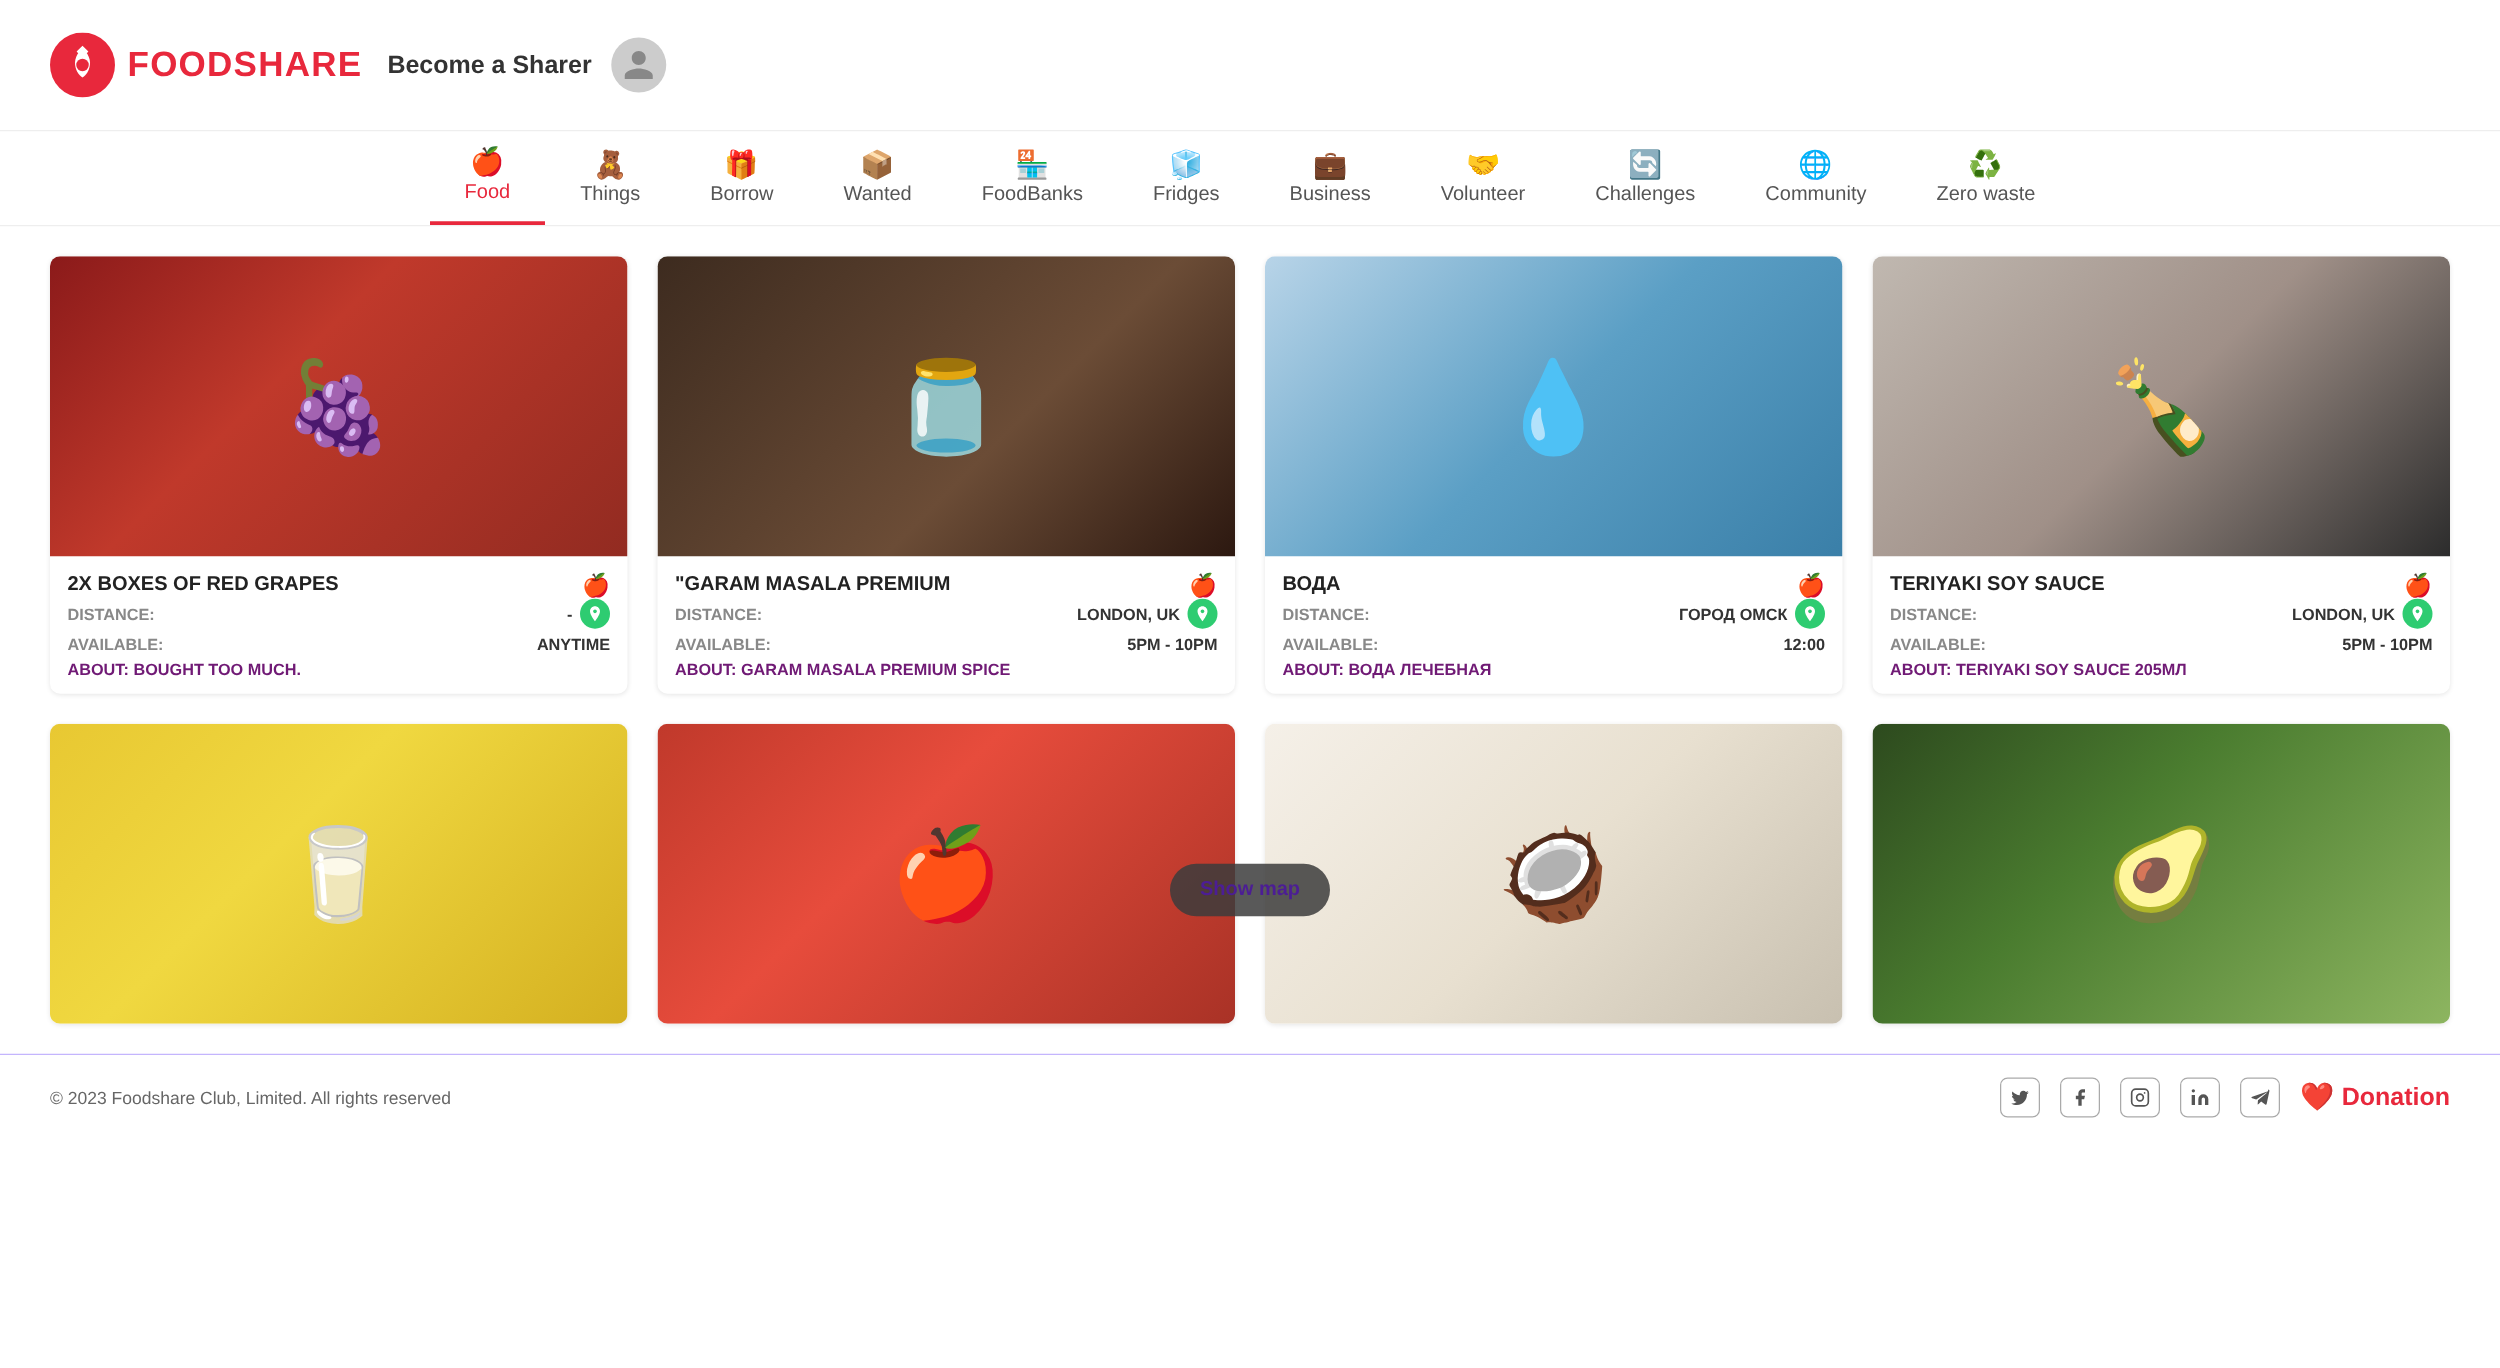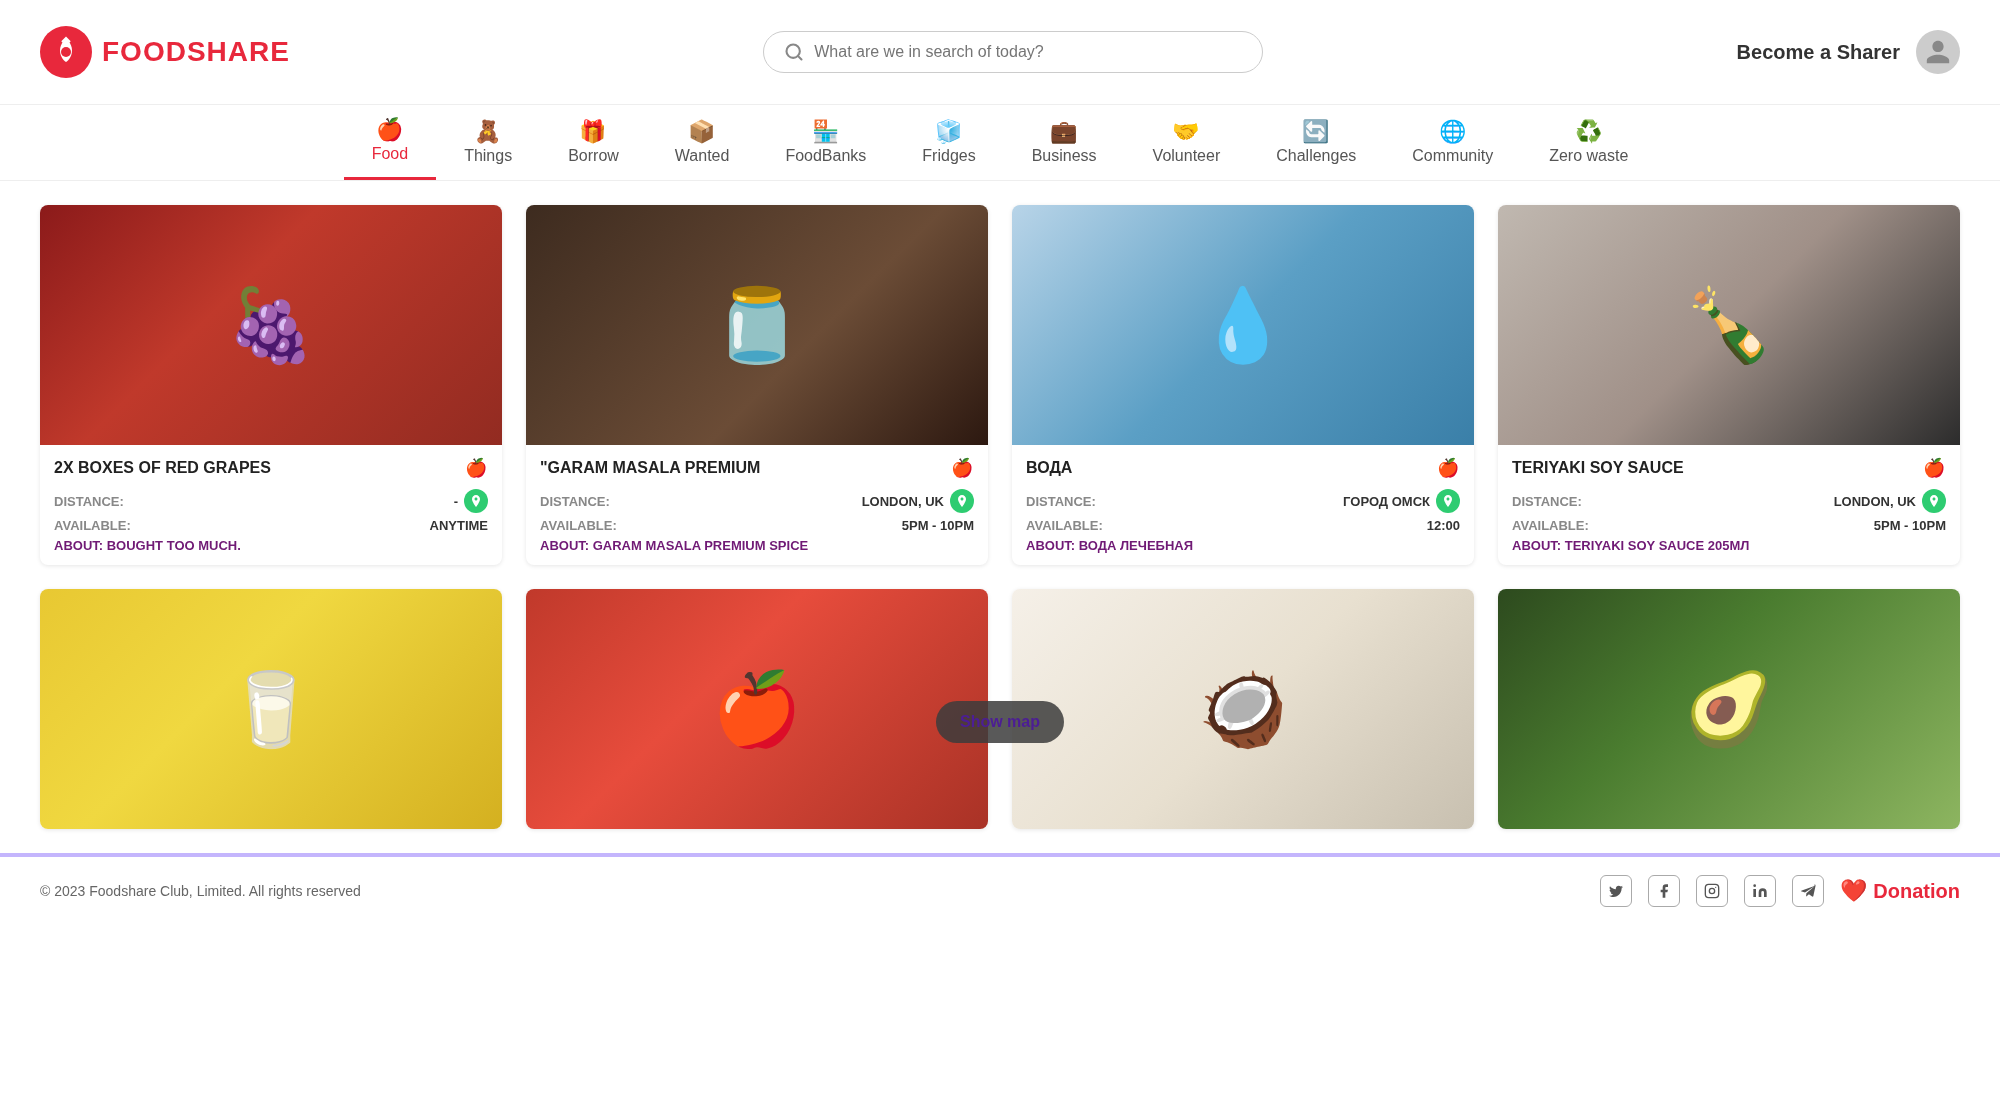--- a/index.html
+++ b/index.html
@@ -129,21 +129,20 @@
     .card-img-nesquik { background: linear-gradient(135deg, #e8c832 0%, #f0d840 40%, #d4b020 100%); }
     .card-img-apples { background: linear-gradient(135deg, #c0392b 0%, #e74c3c 40%, #a93226 100%); }
     .card-img-coconut { background: linear-gradient(135deg, #f5f0e8 0%, #e8e0d0 50%, #c8c0b0 100%); }
     .card-img-avocado { background: linear-gradient(135deg, #2d4a1e 0%, #4a7c2f 40%, #8db560 100%); }
 
     .card-body { padding: 12px 14px; }
     .card-title-row {
       display: flex;
       align-items: center;
       justify-content: space-between;
-      margin-bottom: 10px;
     }
     .card-title {
       font-size: 16px;
       font-weight: 700;
       color: #222;
       text-transform: uppercase;
       flex: 1;
     }
     .food-icon { color: #e8283c; font-size: 18px; margin-left: 8px; }
     .card-detail {
@@ -204,21 +203,21 @@
 
     
     .row2-wrapper { position: relative; margin-top: 24px; }
 
     
     .footer {
       display: flex;
       align-items: center;
       justify-content: space-between;
       padding: 18px 40px;
-      border-top: 4px solid #c4b5fd;
+      border-top: 1px solid #c4b5fd;
       font-size: 14px;
       color: #666;
     }
     .footer-right {
       display: flex;
       align-items: center;
       gap: 16px;
     }
     .social-icon {
       width: 32px;
@@ -260,29 +259,20 @@
   <div class="logo-area">
     <svg class="logo-icon" viewBox="0 0 52 52" fill="none">
       <circle cx="26" cy="26" r="26" fill="#e8283c"></circle>
       <path d="M26 12 C26 12, 20 18, 20 24 C20 30, 23 34, 26 36 C29 34, 32 30, 32 24 C32 18, 26 12, 26 12Z" fill="white"></path>
       <circle cx="26" cy="26" r="5" fill="#e8283c"></circle>
       <path d="M22 16 L26 12 L30 16" stroke="white" stroke-width="2" fill="none"></path>
     </svg>
     <span class="logo-text">FOODSHARE</span>
   </div>
 
-  <div class="search-area">
-    <div class="search-bar">
-      <svg class="search-icon-svg" width="20" height="20" viewBox="0 0 24 24" fill="none" stroke="#888" stroke-width="2.5" stroke-linecap="round" stroke-linejoin="round">
-        <circle cx="11" cy="11" r="8"></circle>
-          <line x1="21" y1="21" x2="16.65" y2="16.65"></line>
-      </svg>
-      <input type="text" placeholder="What are we in search of today?" style="">
-    </div>
-  </div>
 
   <div class="header-right">
     <span class="become-sharer">Become a Sharer</span>
     <div class="avatar-icon">
       <svg width="28" height="28" viewBox="0 0 24 24" fill="#888">
         <path d="M12 12c2.7 0 4.8-2.1 4.8-4.8S14.7 2.4 12 2.4 7.2 4.5 7.2 7.2 9.3 12 12 12zm0 2.4c-3.2 0-9.6 1.6-9.6 4.8v2.4h19.2v-2.4c0-3.2-6.4-4.8-9.6-4.8z"></path>
       </svg>
     </div>
   </div>
 </header>

